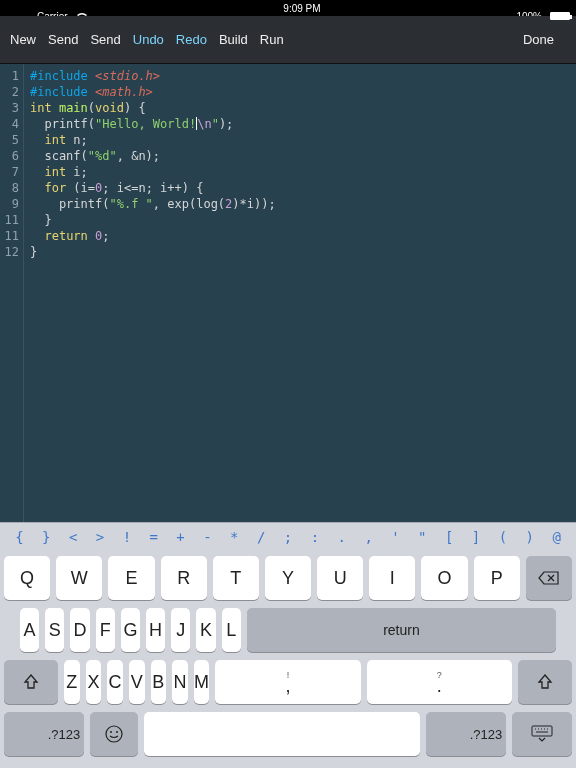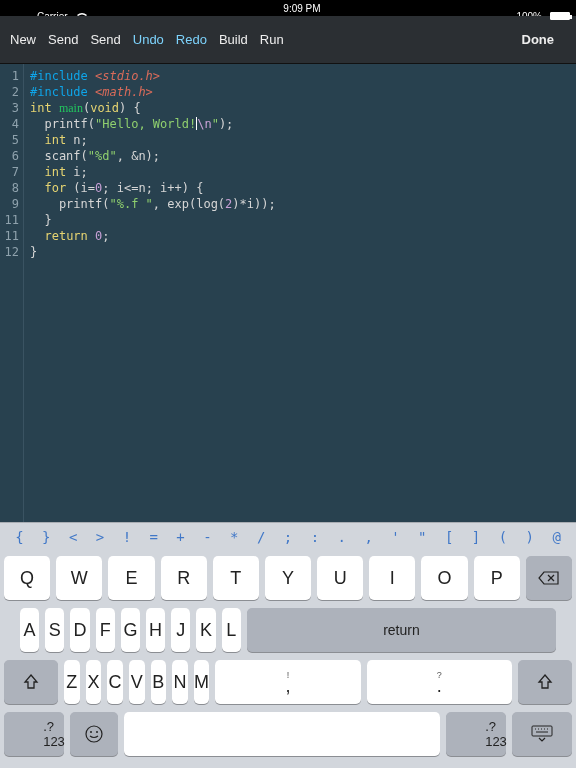--- a/index.html
+++ b/index.html
@@ -23,40 +23,40 @@
 
 .editor { flex:1; background:#28414f; display:flex; font-family:Menlo,Consolas,monospace; font-size:12px; line-height:16px; color:#d6d6d6; overflow:hidden; }
 .gutter { width:24px; text-align:right; color:#8fa2ad; padding:4px 4px 0 0; border-right:1px solid #3a5362; }
 .code { padding:4px 0 0 6px; white-space:pre; position:relative; }
 .c-pre { color:#0ea5e9; }      
 .c-inc { color:#d96b5a;font-style:italic; }
 .c-kw  { color:#e6d471; }
 .c-str { color:#8fcf6e; }      
 .c-esc { color:#c7a0d6; }      
 .c-num { color:#c7a0d6; }
-.c-fn  { color:#22c55e;font-family:Liberation Serif, serif; }
+.c-fn  { color:#bef264; }
 .cursor { display:inline-block; width:1px; height:13px; background:#fff; vertical-align:-2px; }
 
 
 .symrow { height:28px; background:#d2d6dc; display:flex; align-items:center; justify-content:space-between; padding:0 6px; border-top:1px solid #a9adb3; }
 .symrow span { color:#4178c8; font-size:14px; font-family:Menlo,monospace; cursor:pointer; flex:1; text-align:center; }
 
 
 .kbd { background:#d2d6dc; padding:6px 4px 4px; }
 .krow { display:flex; gap:6px; margin-bottom:8px; justify-content:center; }
 .key { background:#fff; border-radius:5px; box-shadow:0 1px 0 #8b8e93; height:44px; display:flex; align-items:center; justify-content:center; font-size:18px; color:#222; cursor:pointer; user-select:none; }
 .key.letter { flex:1; }
 .key.dark { background:#adb2bb; }
 .key.space { flex:5; }
 .key.ret { flex:1.4; font-size:14px; }
 .key .sub { font-size:9px; display:block; line-height:8px; color:#555; }
 .key.dual { flex-direction:column; line-height:14px; }
 .krow.r2 { padding:0 16px; }
 .krow.r3 .shift { width:54px; flex:none; }
-.krow.r4 .mod { width:60px; flex:none; font-size:13px;padding-left:40px; }
+.krow.r4 .mod { width:80px; flex:none; font-size:13px;padding-left:40px; }
 .krow.r4 .emoji { width:48px; flex:none; }
 .krow.r4 .hide { width:60px; flex:none; }
 svg { display:block; }
 </style>
 </head>
 <body>
 
 <div class="status">
   <div class="l">
     <span class="dots"><span></span><span></span><span></span><span class="o"></span><span class="o"></span></span>
@@ -74,21 +74,21 @@
 
 <div class="toolbar">
   <span class="btn">New</span>
   <span class="btn">Send</span>
   <span class="btn">Send</span>
   <span class="btn dis">Undo</span>
   <span class="btn dis">Redo</span>
   <span class="btn">Build</span>
   <span class="btn">Run</span>
   <span class="spacer"></span>
-  <span class="btn" style="font-weight:700">Done</span>
+  <span class="btn" style="font-weight:400">Done</span>
 </div>
 
 <div class="editor">
   <div class="gutter" id="gutter">
       <div>1</div>
       <div>2</div>
       <div>3</div>
       <div>4</div>
       <div>5</div>
       <div>6</div>

